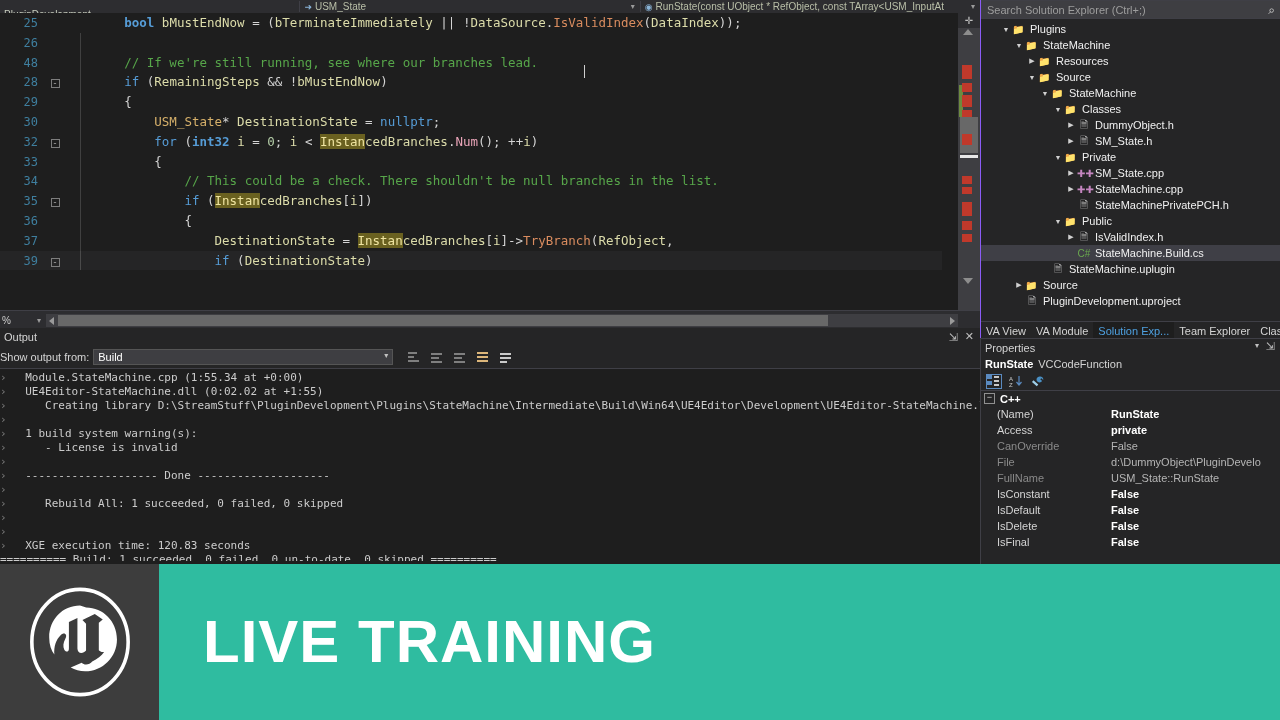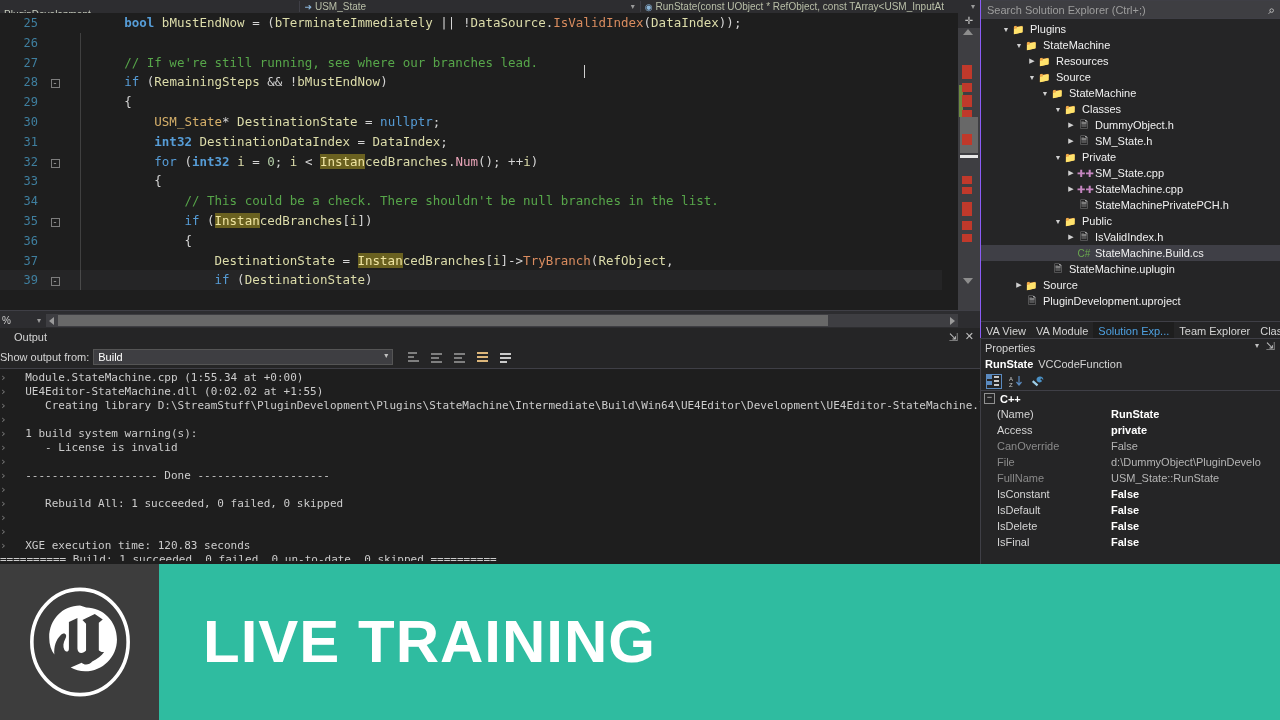--- a/index.html
+++ b/index.html
@@ -73,21 +73,21 @@
   .hscroll{position:relative;flex:1;height:13px;background:#3e3e42;margin-right:22px;}
   .hscroll .ha{position:absolute;top:3px;width:0;height:0;border-top:4px solid transparent;
                border-bottom:4px solid transparent;}
   .hscroll .hl-arr{left:3px;border-right:5px solid #9a9a9a;}
   .hscroll .hr-arr{right:3px;border-left:5px solid #9a9a9a;}
   .hscroll .hthumb{position:absolute;left:12px;top:1px;height:11px;width:770px;background:#686868;}
 
   
   .output{position:absolute;left:0;top:328px;width:980px;height:236px;background:#1e1e1e;}
   .out-title{height:18px;display:flex;align-items:center;background:#252526;color:#d4d4d4;
-             font-size:11px;padding-left:14px;position:relative;}
+             font-size:11px;padding-left:4px;position:relative;}
   .out-title .tt{padding-left:0px;}
   .out-title .pin{position:absolute;right:22px;top:3px;color:#c0c0c0;font-size:11px;}
   .out-title .cls{position:absolute;right:6px;top:2px;color:#c0c0c0;font-size:11px;}
   .out-toolbar{height:22px;display:flex;align-items:center;background:#252526;border-bottom:1px solid #3f3f46;}
   .out-toolbar .lbl{font-size:11px;color:#d4d4d4;padding:0 4px 0 0;}
   .out-combo{position:relative;width:300px;height:16px;background:#3e3e42;border:1px solid #555;
              display:flex;align-items:center;box-sizing:border-box;}
   .out-combo .val{font-size:11px;color:#ffffff;padding-left:4px;}
   .out-combo .cc{position:absolute;right:4px;top:1px;color:#c0c0c0;font-size:8px;}
   .out-tools{display:flex;align-items:center;margin-left:14px;gap:8px;}
@@ -171,25 +171,24 @@
       <span class="gly">◉</span>
       <span class="txt">RunState(const UObject * RefObject, const TArray&lt;USM_InputAt</span>
       <span class="caret">▾</span>
     </div>
   </div>
 
   <div class="editor">
     <div class="code-area" id="code-area">
         <div class="cl"><span class="ln">25</span><span class="fold"></span><span class="code"><span class="pl">        </span><span class="kwb">bool</span><span class="pl"> </span><span class="var">bMustEndNow</span><span class="pl"> = (</span><span class="var">bTerminateImmediately</span><span class="pl"> || !</span><span class="var">DataSource</span><span class="pl">.</span><span class="fn">IsValidIndex</span><span class="pl">(</span><span class="var">DataIndex</span><span class="pl">));</span></span></div>
         <div class="cl"><span class="ln">26</span><span class="fold"></span><span class="code"></span><span class="guide"></span></div>
-        <div class="cl"><span class="ln">27</span><span class="fold"></span><span class="code">        <span class="cmt">// If we're still running, see where our branches lead.</span></span><span class="guide"></span></div>
+        <div class="cl"><span class="ln">48</span><span class="fold"></span><span class="code">        <span class="cmt">// If we're still running, see where our branches lead.</span></span><span class="guide"></span></div>
         <div class="cl"><span class="ln">28</span><span class="fold"><span class="bx">-</span></span><span class="code"><span class="pl">        </span><span class="kw">if</span><span class="pl"> (</span><span class="var">RemainingSteps</span><span class="pl"> &amp;&amp; !</span><span class="var">bMustEndNow</span><span class="pl">)</span></span><span class="guide"></span></div>
         <div class="cl"><span class="ln">29</span><span class="fold"></span><span class="code"><span class="pl">        {</span></span><span class="guide"></span></div>
         <div class="cl"><span class="ln">30</span><span class="fold"></span><span class="code"><span class="pl">            </span><span class="typ">USM_State</span><span class="pl">* </span><span class="var">DestinationState</span><span class="pl"> = </span><span class="kw">nullptr</span><span class="pl">;</span></span><span class="guide"></span></div>
-        <div class="cl"><span class="ln">31</span><span class="fold"></span><span class="code"><span class="pl">            </span><span class="kwb">int32</span><span class="pl"> </span><span class="var">DestinationDataIndex</span><span class="pl"> = </span><span class="var">DataIndex</span><span class="pl">;</span></span><span class="guide"></span></div>
         <div class="cl"><span class="ln">32</span><span class="fold"><span class="bx">-</span></span><span class="code"><span class="pl">            </span><span class="kw">for</span><span class="pl"> (</span><span class="kwb">int32</span><span class="pl"> </span><span class="var">i</span><span class="pl"> = </span><span class="num">0</span><span class="pl">; </span><span class="var">i</span><span class="pl"> &lt; </span><span class="hl">Instan</span><span class="var">cedBranches</span><span class="pl">.</span><span class="mem">Num</span><span class="pl">(); ++</span><span class="var">i</span><span class="pl">)</span></span><span class="guide"></span></div>
         <div class="cl"><span class="ln">33</span><span class="fold"></span><span class="code"><span class="pl">            {</span></span><span class="guide"></span></div>
         <div class="cl"><span class="ln">34</span><span class="fold"></span><span class="code">                <span class="cmt">// This could be a check. There shouldn't be null branches in the list.</span></span><span class="guide"></span></div>
         <div class="cl"><span class="ln">35</span><span class="fold"><span class="bx">-</span></span><span class="code"><span class="pl">                </span><span class="kw">if</span><span class="pl"> (</span><span class="hl">Instan</span><span class="var">cedBranches</span><span class="pl">[</span><span class="var">i</span><span class="pl">])</span></span><span class="guide"></span></div>
         <div class="cl"><span class="ln">36</span><span class="fold"></span><span class="code"><span class="pl">                {</span></span><span class="guide"></span></div>
         <div class="cl"><span class="ln">37</span><span class="fold"></span><span class="code"><span class="pl">                    </span><span class="var">DestinationState</span><span class="pl"> = </span><span class="hl">Instan</span><span class="var">cedBranches</span><span class="pl">[</span><span class="var">i</span><span class="pl">]-&gt;</span><span class="fn">TryBranch</span><span class="pl">(</span><span class="var">RefObject</span><span class="pl">,</span></span><span class="guide"></span></div>
         <div class="cl cur"><span class="ln">39</span><span class="fold"><span class="bx">-</span></span><span class="code"><span class="pl">                    </span><span class="kw">if</span><span class="pl"> (</span><span class="var">DestinationState</span><span class="pl">)</span></span><span class="guide"></span></div>
       </div>
     <div class="caret-ibeam" style="left:584px;top:52px;"></div>
 

